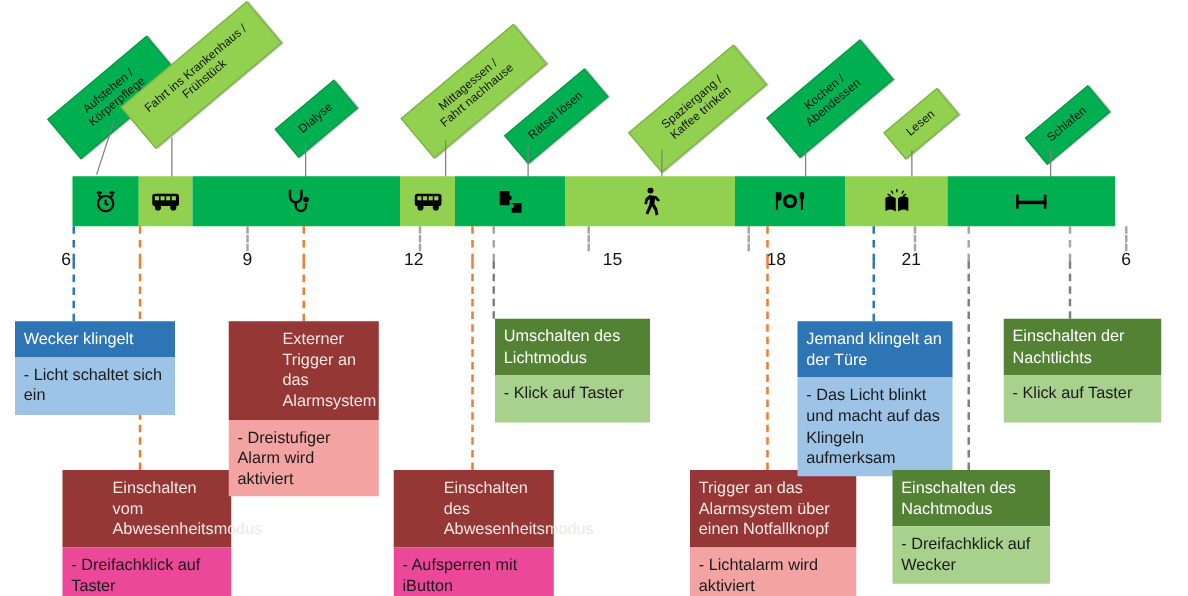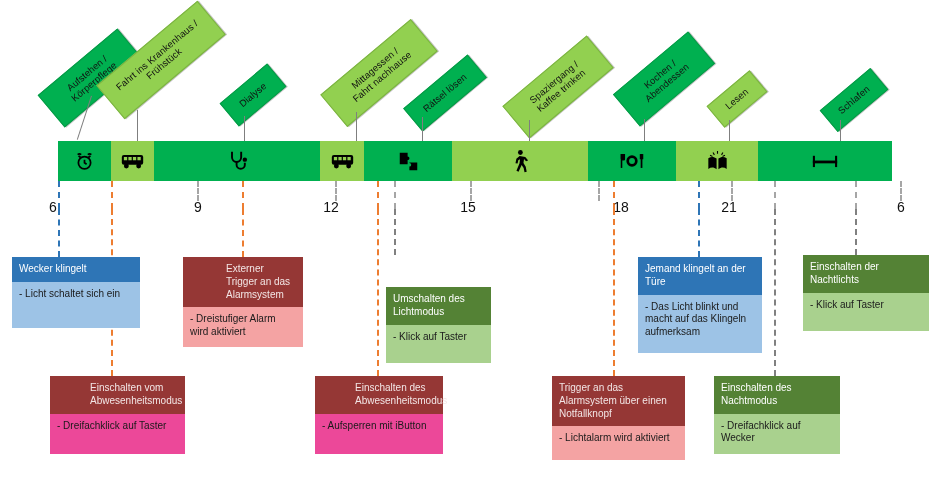--- a/index.html
+++ b/index.html
@@ -59,21 +59,21 @@
   }
 
   
   .dropper{position:absolute;width:0;border-left:2px dashed #ED7D31;}
   .dropper.blue{border-left-color:#2E75B6;}
   .dropper.grey{border-left-color:#808080;}
 
   
   .ebox{
     position:absolute;box-sizing:border-box;
-    font-size:10px;line-height:1.28;
+    font-size:13px;line-height:1.28;
   }
   .ebox .hdr{
     padding:6px 7px 6px 7px;
     color:#1a1a1a;
     box-sizing:border-box;
   }
   .ebox .bdy{
     padding:6px 7px 6px 7px;
     color:#1a1a1a;
     box-sizing:border-box;
@@ -245,21 +245,21 @@
   <div class="tick orange" style="left:613px;top:181px;height:28px;"></div>
   <div class="tick blue" style="left:698px;top:181px;height:28px;"></div>
   <div class="tick" style="left:731px;top:181px;height:20px;"></div>
   <div class="tick" style="left:774px;top:181px;height:28px;"></div>
   <div class="tick" style="left:855px;top:181px;height:28px;"></div>
   <div class="tick" style="left:900px;top:181px;height:20px;"></div>
 
   <span class="hour-label" style="left:38px;top:199px;">6</span>
   <span class="hour-label" style="left:183px;top:199px;">9</span>
   <span class="hour-label" style="left:316px;top:199px;">12</span>
-  <span class="hour-label" style="left:453px;top:199px;">15</span>
+  <span class="hour-label" style="left:475px;top:199px;">15</span>
   <span class="hour-label" style="left:606px;top:199px;">18</span>
   <span class="hour-label" style="left:714px;top:199px;">21</span>
   <span class="hour-label" style="left:886px;top:199px;">6</span>
 
   <div class="dropper blue" style="left:58px;top:209px;height:48px;"></div>
   <div class="dropper" style="left:111px;top:209px;height:167px;"></div>
   <div class="dropper" style="left:242px;top:209px;height:48px;"></div>
   <div class="dropper grey" style="left:394px;top:209px;height:46px;"></div>
   <div class="dropper" style="left:377px;top:209px;height:167px;"></div>
   <div class="dropper" style="left:613px;top:209px;height:167px;"></div>
@@ -275,21 +275,21 @@
   <div class="ebox redgreen" style="left:50px;top:376px;width:135px;">
     <div class="hdr" style="min-height:34px;">Einschalten vom Abwesenheitsmodus</div>
     <div class="bdy" style="min-height:40px;">- Dreifachklick auf Taster</div>
   </div>
 
   <div class="ebox red" style="left:183px;top:257px;width:120px;">
     <div class="hdr" style="min-height:34px;padding-left:43px;">Externer Trigger an das Alarmsystem</div>
     <div class="bdy" style="min-height:40px;">- Dreistufiger Alarm wird aktiviert</div>
   </div>
 
-  <div class="ebox green" style="left:386px;top:255px;width:105px;margin-top:32px;">
+  <div class="ebox green" style="left:396px;top:255px;width:124px;">
     <div class="hdr" style="min-height:34px;">Umschalten des Lichtmodus</div>
     <div class="bdy" style="min-height:38px;">- Klick auf Taster</div>
   </div>
 
   <div class="ebox redgreen" style="left:315px;top:376px;width:128px;">
     <div class="hdr" style="min-height:34px;">Einschalten des Abwesenheitsmodus</div>
     <div class="bdy" style="min-height:40px;">- Aufsperren mit iButton</div>
   </div>
 
   <div class="ebox red" style="left:552px;top:376px;width:133px;">

